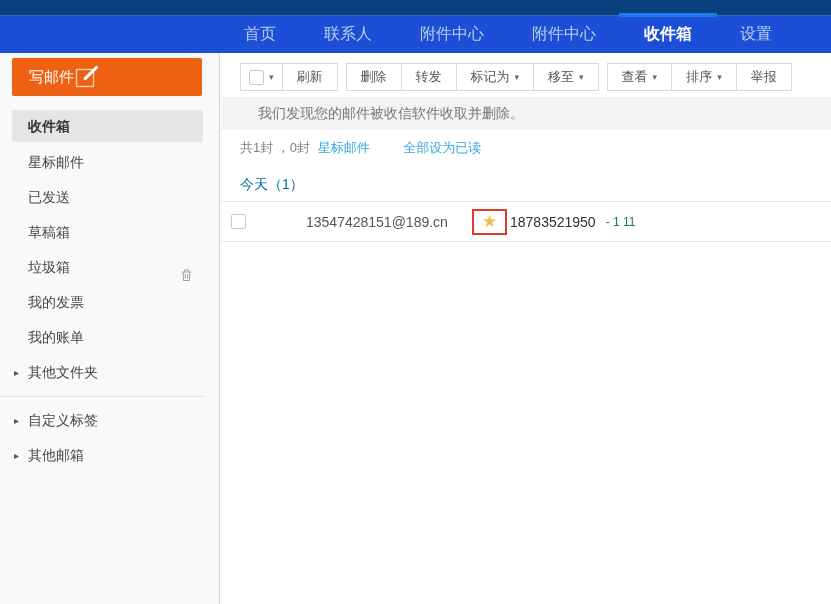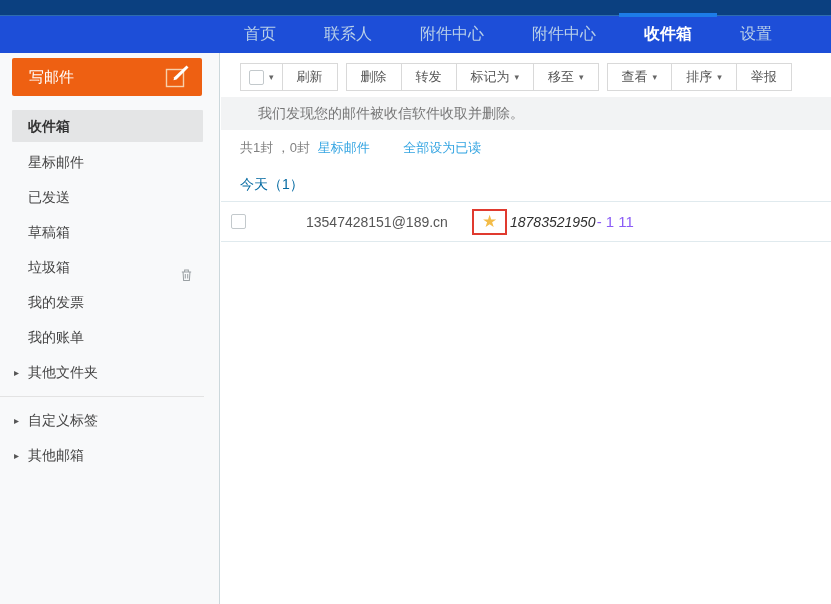--- a/index.html
+++ b/index.html
@@ -11,21 +11,21 @@
   .topstrip{position:absolute;left:0;top:0;width:831px;height:15px;background:#0b4080;}
   .navbar{position:absolute;left:0;top:15px;width:831px;height:38px;background:#1d4ed8;border-top:1px solid #2e6cae;box-sizing:border-box;}
   .nav-items{display:flex;gap:48px;margin-left:244px;height:100%;align-items:center;}
   .nav-item{color:#b9d0e8;font-size:16px;cursor:pointer;position:relative;white-space:nowrap;}
   .nav-item.active{color:#ffffff;font-weight:bold;}
   .tab-indicator{position:absolute;top:-11px;left:50%;transform:translateX(-50%);width:98px;height:4px;background:#1d7ce8;}
   .notch{position:absolute;left:0;top:53px;width:8px;height:10px;background:#11417c;}
   
   .sidebar{position:absolute;left:0;top:53px;width:220px;height:551px;background:#f8f9fa;border-right:1px solid #ccd8dc;box-sizing:border-box;}
   .compose{position:absolute;left:12px;top:5px;width:190px;height:38px;background:#ee6012;border:none;border-radius:2px;
-    color:#fff;font-size:15px;display:flex;align-items:center;justify-content:space-between;
+    color:#fff;font-size:15px;display:flex;align-items:center;justify-content:flex-start;
     padding:0 12px 0 17px;cursor:pointer;font-family:inherit;}
   .folders{position:absolute;top:57px;left:0;width:100%;}
   .folder{height:35px;line-height:35px;padding-left:28px;font-size:14px;color:#454545;position:relative;cursor:pointer;}
   .folder.selected{height:32px;line-height:32px;background:#e4e5e6;font-weight:bold;color:#333;
     width:191px;margin-left:12px;padding-left:16px;box-sizing:border-box;margin-bottom:3px;border-radius:1px;}
   .expand-arrow{position:absolute;left:14px;top:0;font-size:10px;color:#555;}
   .trash-ic{position:absolute;right:26px;top:10px;}
   .side-divider{border:none;border-top:1px solid #e3e3e3;margin:6px 15px 6px 0;}
   
   .content{position:absolute;left:221px;top:53px;width:610px;height:551px;background:#fff;}
@@ -41,22 +41,22 @@
   .statusline{margin-top:9px;padding-left:19px;font-size:13px;color:#808080;}
   .link{color:#35a5e2;cursor:pointer;text-decoration:none;}
   .link.unread{margin-left:4px;}
   .link.markall{margin-left:30px;}
   .group-header{margin-top:19px;padding-left:19px;font-size:14px;color:#0369a1;}
   .email-row{margin-top:7px;height:41px;border-top:1px solid #e0eaee;border-bottom:1px solid #e0eaee;
     display:flex;align-items:center;padding-left:10px;box-sizing:border-box;background:#fff;cursor:pointer;}
   .sender{margin-left:60px;width:166px;color:#555;font-size:14px;}
   .star-box{width:31px;height:22px;border:2px solid #e03a2f;display:flex;align-items:center;justify-content:center;flex:none;cursor:pointer;}
   .star{color:#f3bc48;font-size:17px;line-height:1;}
-  .subject{color:#2f2f2f;font-size:14px;margin-left:3px;white-space:nowrap;font-style:italic;}
-  .preview{color:#8b5cf6;font-size:15px;margin-left:1px;white-space:nowrap;}
+  .subject{color:#2f2f2f;font-size:14px;margin-left:3px;white-space:nowrap;}
+  .preview{color:#15803d;font-size:12px;margin-left:10px;white-space:nowrap;}
 </style>
 </head>
 <body>
 
 <div class="topstrip"></div>
 
 <nav class="navbar">
   <div class="nav-items">
     <span class="nav-item">首页</span>
     <span class="nav-item">联系人</span>

